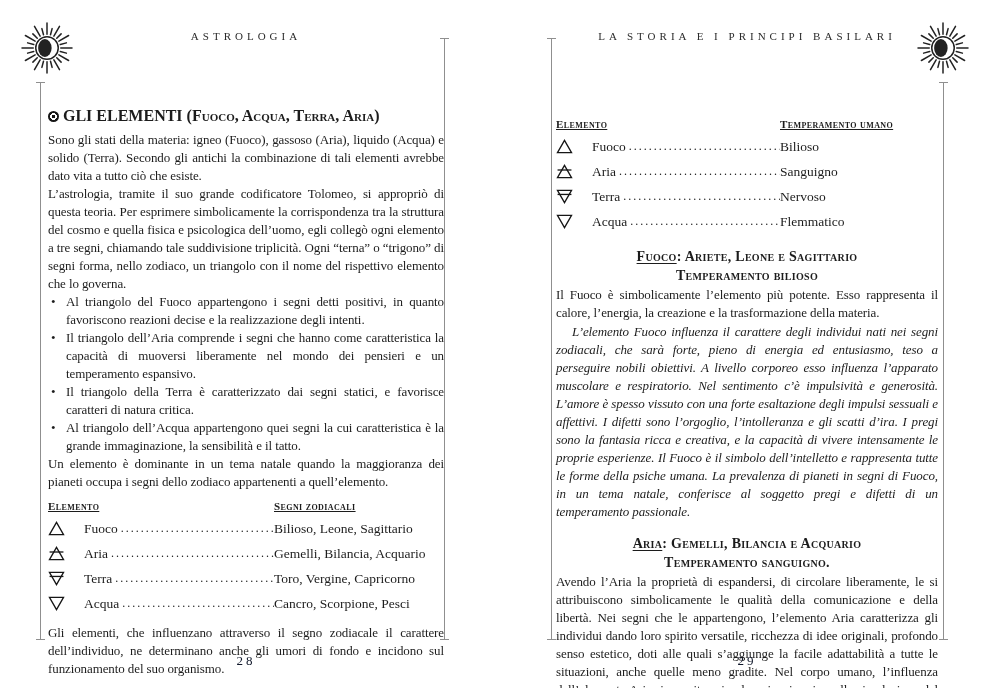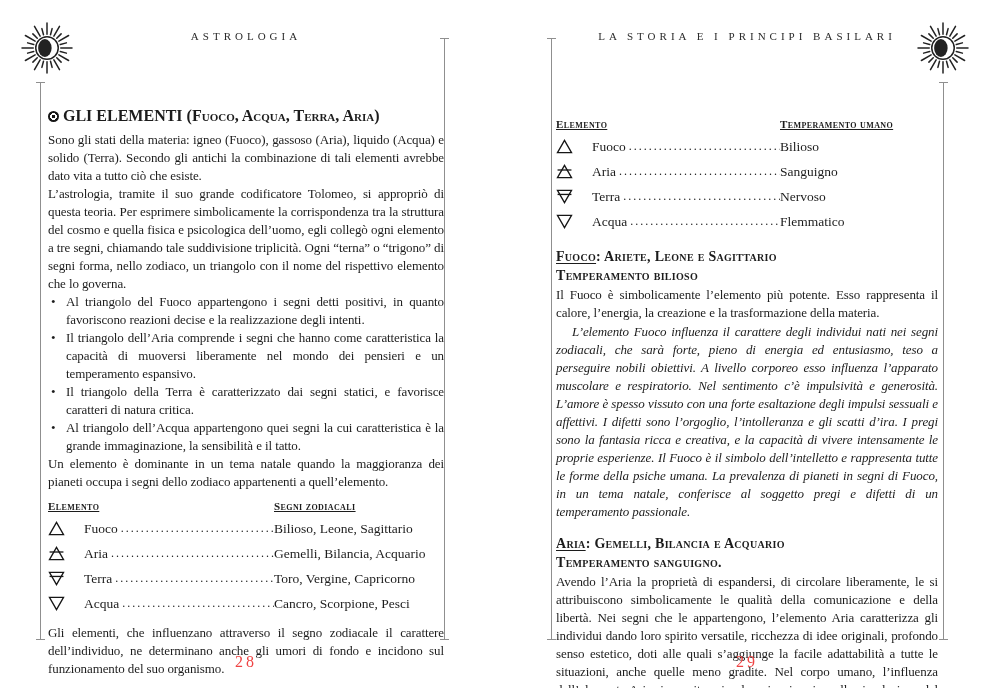--- a/index.html
+++ b/index.html
@@ -70,28 +70,28 @@
   .tdots::after { content:"....................................................................................................."; }
   .page-left  .tval, .page-left  .thead .th2 { width:170px; }
   .page-right .tval, .page-right .thead .th2 { width:158px; }
   .tval { flex:0 0 auto; text-align:left; white-space:nowrap; }
   .thead .th2 { flex:0 0 auto; white-space:nowrap; }
 
   
   .section { margin-top:13px; }
   .sec-heading, .sec-subheading {
     font-variant:small-caps; font-weight:600; font-size:14px; line-height:19px;
-    letter-spacing:0.3px; text-align:left;
+    letter-spacing:0.3px; text-align:center;
   }
   .sec-heading .uword { text-decoration:underline; text-underline-offset:2px; }
   .section p { margin-top:1px; }
   .indent-first { text-indent:16px;font-style:italic; }
 
   .page-number {
-    position:absolute; top:653px; text-align:center; font-size:16px; letter-spacing:3px; color:#ef4444;
+    position:absolute; top:653px; text-align:center; font-size:13px; letter-spacing:3px; color:#0f172a;
   }
   .page-number.left  { left:48px;  width:396px; }
   .page-number.right { left:556px; width:382px; }
 
   .el-symbol { stroke:#161616; fill:none; stroke-width:1.4; }
 </style>
 </head>
 <body>
 
 <svg width="0" height="0" style="position:absolute" aria-hidden="true">

